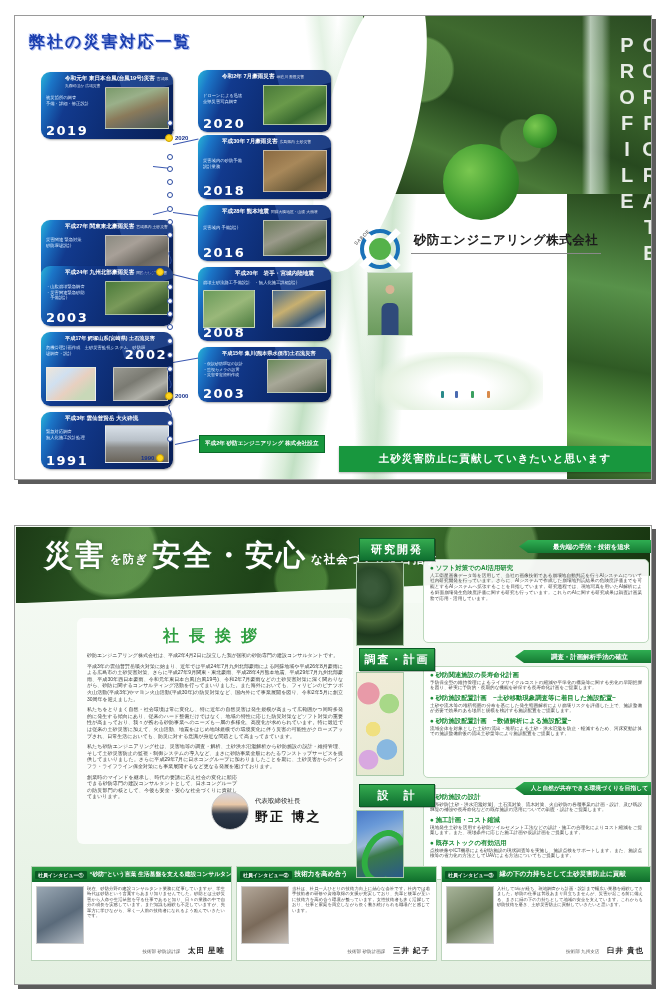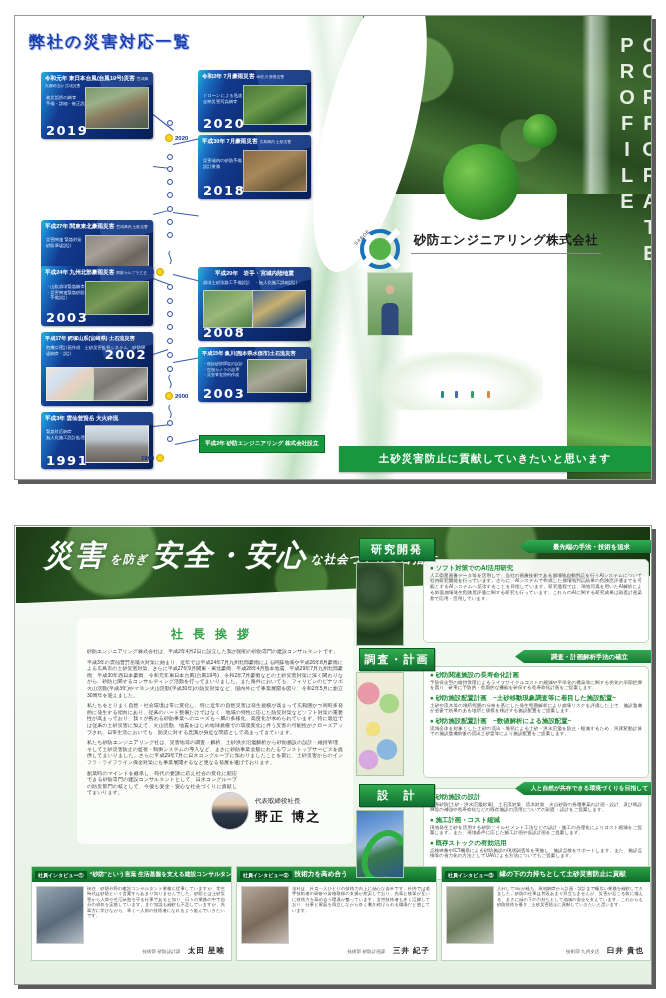--- a/index.html
+++ b/index.html
@@ -37,22 +37,22 @@
   .brand{position:absolute;left:396px;top:216px;width:190px;z-index:5;text-align:center;}
   .brand-name{font-size:12.5px;font-weight:bold;color:#1c1c1c;letter-spacing:.5px;white-space:nowrap;}
   .brand-rule{border:none;border-top:1px solid #8a8a8a;margin:4px 0 3px;}
   .brand-sub{font-size:10px;color:#222;letter-spacing:8px;}
   .p1-staff{position:absolute;left:352px;top:256px;width:44px;height:62px;z-index:4;background:linear-gradient(180deg,#a8c89a 0%,#88b07a 45%,#6a9a5c 100%);border:1px solid #cfe0cf;}
   .p1-staff::before{content:"";position:absolute;left:50%;top:12px;width:9px;height:9px;border-radius:50%;background:#d8b494;transform:translateX(-50%);}
   .p1-staff::after{content:"";position:absolute;left:50%;bottom:0;width:17px;height:32px;background:#2f4a7a;border-radius:6px 6px 0 0;transform:translateX(-50%);}
   .p1-illust{position:absolute;left:360px;top:336px;width:168px;height:58px;z-index:3;background:radial-gradient(ellipse at 50% 60%,#ffffff 25%,#e6f2e2 60%,rgba(230,242,226,0) 78%);}
   .p1-illust i{position:absolute;bottom:12px;width:3px;height:7px;border-radius:1px;}
   
-  .dcard{position:absolute;width:112px;border-radius:3px;color:#fff;overflow:hidden;z-index:6;box-shadow:1px 1px 2px rgba(0,0,0,.35);
-    background:linear-gradient(112deg,#28b6d8 0%,#1b76c8 9%,#123a8e 24%,#0c2a6e 62%,#081f57 100%);}
+  .dcard{position:absolute;width:112px;border-radius:9px;color:#fff;overflow:hidden;z-index:6;box-shadow:1px 1px 2px rgba(0,0,0,.35);
+    background:linear-gradient(112deg,#28b6d8 0%,#1b76c8 9%,#123a8e 24%,#0c2a6e 62%,#081f57 100%);padding-left:20px;}
   .dcard::after{content:"";position:absolute;right:-24px;top:-26px;width:80px;height:42px;background:rgba(90,140,230,.28);transform:rotate(-16deg);}
   .rcol{width:113px;}
   .dc-head{font-size:5.6px;font-weight:bold;padding:3px 4px 1px;line-height:6.4px;position:relative;z-index:2;}
   .dc-note{font-size:3.8px;font-weight:normal;opacity:.85;margin-left:2px;}
   .dc-body{position:absolute;left:5px;top:23px;width:44px;font-size:4.3px;line-height:5.6px;white-space:pre-line;color:#dcecff;z-index:2;}
   .dc-photo{position:absolute;right:4px;top:15px;width:62px;height:40px;border:1px solid rgba(255,255,255,.5);z-index:2;}
   .dc-year{position:absolute;left:5px;bottom:1px;font-size:13px;font-weight:bold;letter-spacing:1.5px;color:#fff;font-family:"DejaVu Sans",sans-serif;z-index:2;}
   .ph-s{height:32px;}
   .v2005 .dc-body,.v2008 .dc-body{left:5px;top:13px;width:102px;}
   .v2005 .dc-year{left:auto;bottom:auto;right:6px;top:15px;}
@@ -87,28 +87,28 @@
   .tl-link{position:absolute;height:1px;background:#3a58b0;transform-origin:left center;z-index:5;}
   .tl-wave{position:absolute;left:151px;z-index:6;}
 
   
   #page2{background:linear-gradient(180deg,#f6fbf5 0%,#ecf5ea 60%,#e4f0e2 100%);}
   .p2-banner{position:absolute;left:1px;top:1px;width:634px;height:76px;overflow:hidden;
     background:
       radial-gradient(circle at 15% 30%,rgba(150,210,120,.45) 0 8%,transparent 9%),
       radial-gradient(circle at 45% 70%,rgba(120,190,90,.4) 0 7%,transparent 8%),
       radial-gradient(circle at 75% 25%,rgba(160,215,130,.4) 0 9%,transparent 10%),
-      linear-gradient(110deg,#1c3a16 0%,#2f5e26 20%,#1e4218 40%,#3a6e2c 60%,#25491c 80%,#16330f 100%); font-style: italic;}
+      linear-gradient(110deg,#1c3a16 0%,#2f5e26 20%,#1e4218 40%,#3a6e2c 60%,#25491c 80%,#16330f 100%);}
   .p2-banner-swoosh{position:absolute;left:-20px;bottom:-26px;width:700px;height:40px;background:#f6fbf5;transform:rotate(-2.5deg);}
   .p2-banner-text{position:absolute;left:28px;top:14px;display:flex;align-items:flex-end;color:#fff;text-shadow:0 0 4px rgba(40,90,40,.8);}
   .b-big{font-family:"DejaVu Serif",serif;font-size:29px;font-weight:bold;letter-spacing:2px;line-height:1;}
   .b-small{font-size:11.5px;font-weight:bold;margin:0 4px 3px;letter-spacing:1px;}
   
   .greet{position:absolute;left:62px;top:92px;width:276px;height:226px;background:rgba(255,255,255,.8);border-radius:6px;z-index:2;padding:6px 10px;box-sizing:border-box;}
-  .greet-h{font-size:12px;font-weight:bold;color:#2e9e40;letter-spacing:10px;text-align:center;margin:2px 0 5px;}
+  .greet-h{font-size:16px;font-weight:bold;color:#2e9e40;letter-spacing:10px;text-align:center;margin:2px 0 5px;}
   .greet p{font-size:5px;line-height:6.6px;color:#3a3a3a;text-align:justify;margin:0 0 4px;}
   .sig{position:absolute;left:196px;top:266px;display:flex;align-items:center;gap:6px;z-index:3;}
   .sig-photo{width:36px;height:36px;border-radius:50%;background:linear-gradient(180deg,#d8d8e0 0%,#e8c8a8 32%,#2f3a4a 58%,#1f2a38 100%);border:1px solid #ccc;}
   .sig-title{font-size:6.5px;color:#222;margin-bottom:2px;}
   .sig-name{font-family:"DejaVu Serif",serif;font-size:13px;font-weight:bold;color:#111;letter-spacing:2px;}
   
   .sec-label{position:absolute;width:74px;height:21px;background:linear-gradient(180deg,#35ab50,#0f7030);color:#fff;font-size:11px;font-weight:bold;display:flex;align-items:center;justify-content:center;letter-spacing:2px;border:1px solid #0a5a26;box-shadow:1px 1px 0 rgba(0,0,0,.25);z-index:4;}
   .sec-tag{position:absolute;height:13px;background:linear-gradient(180deg,#2fae52,#157a33);color:#fff;font-size:6.4px;font-weight:bold;line-height:13px;text-align:center;clip-path:polygon(9px 0,100% 0,100% 100%,9px 100%,0 50%);padding-left:8px;box-sizing:border-box;z-index:5;}
   .sec-panel{position:absolute;background:rgba(255,255,255,.94);border:1px solid #bcd8bc;border-radius:5px;padding:4px 6px;box-sizing:border-box;z-index:3;}
   .sec-item-title{color:#1f8c3a;font-weight:bold;font-size:6.4px;line-height:7.5px;}
@@ -197,20 +197,26 @@
 全県災害写真調査</div>
     <div class="dc-photo ph-2020" style="height:38px"></div>
     <div class="dc-year">2020</div>
   </div>
   <div class="dcard rcol" style="left:183px;top:119px;height:64px">
     <div class="dc-head"><span>平成30年 7月豪雨災害</span><span class="dc-note">広島県内 土砂災害</span></div>
     <div class="dc-body">災害域内の砂防予備
 設計業務</div>
     <div class="dc-photo ph-2018"></div>
     <div class="dc-year">2018</div>
+  </div>
+  <div class="dcard rcol" style="left:183px;top:189px;height:56px">
+    <div class="dc-head"><span>平成28年 熊本地震</span><span class="dc-note">阿蘇大橋地区・山腹 大崩壊</span></div>
+    <div class="dc-body" style="top:20px">災害域内 予備設計</div>
+    <div class="dc-photo ph-2016" style="height:34px"></div>
+    <div class="dc-year">2016</div>
   </div>
   <div class="dcard rcol v2008" style="left:183px;top:251px;height:74px">
     <div class="dc-head"><span>平成20年　岩手・宮城内陸地震</span></div>
     <div class="dc-body">崩壊土砂流路工予備設計　・無人化施工詳細設計</div>
     <div class="vph ph-a ph-2008a"></div>
     <div class="vph ph-b ph-2008b"></div>
     <div class="dc-year">2008</div>
   </div>
   <div class="dcard rcol" style="left:183px;top:331px;height:55px">
     <div class="dc-head" style="font-size:5.2px"><span>平成15年 集川(熊本県水俣市)土石流災害</span></div>

